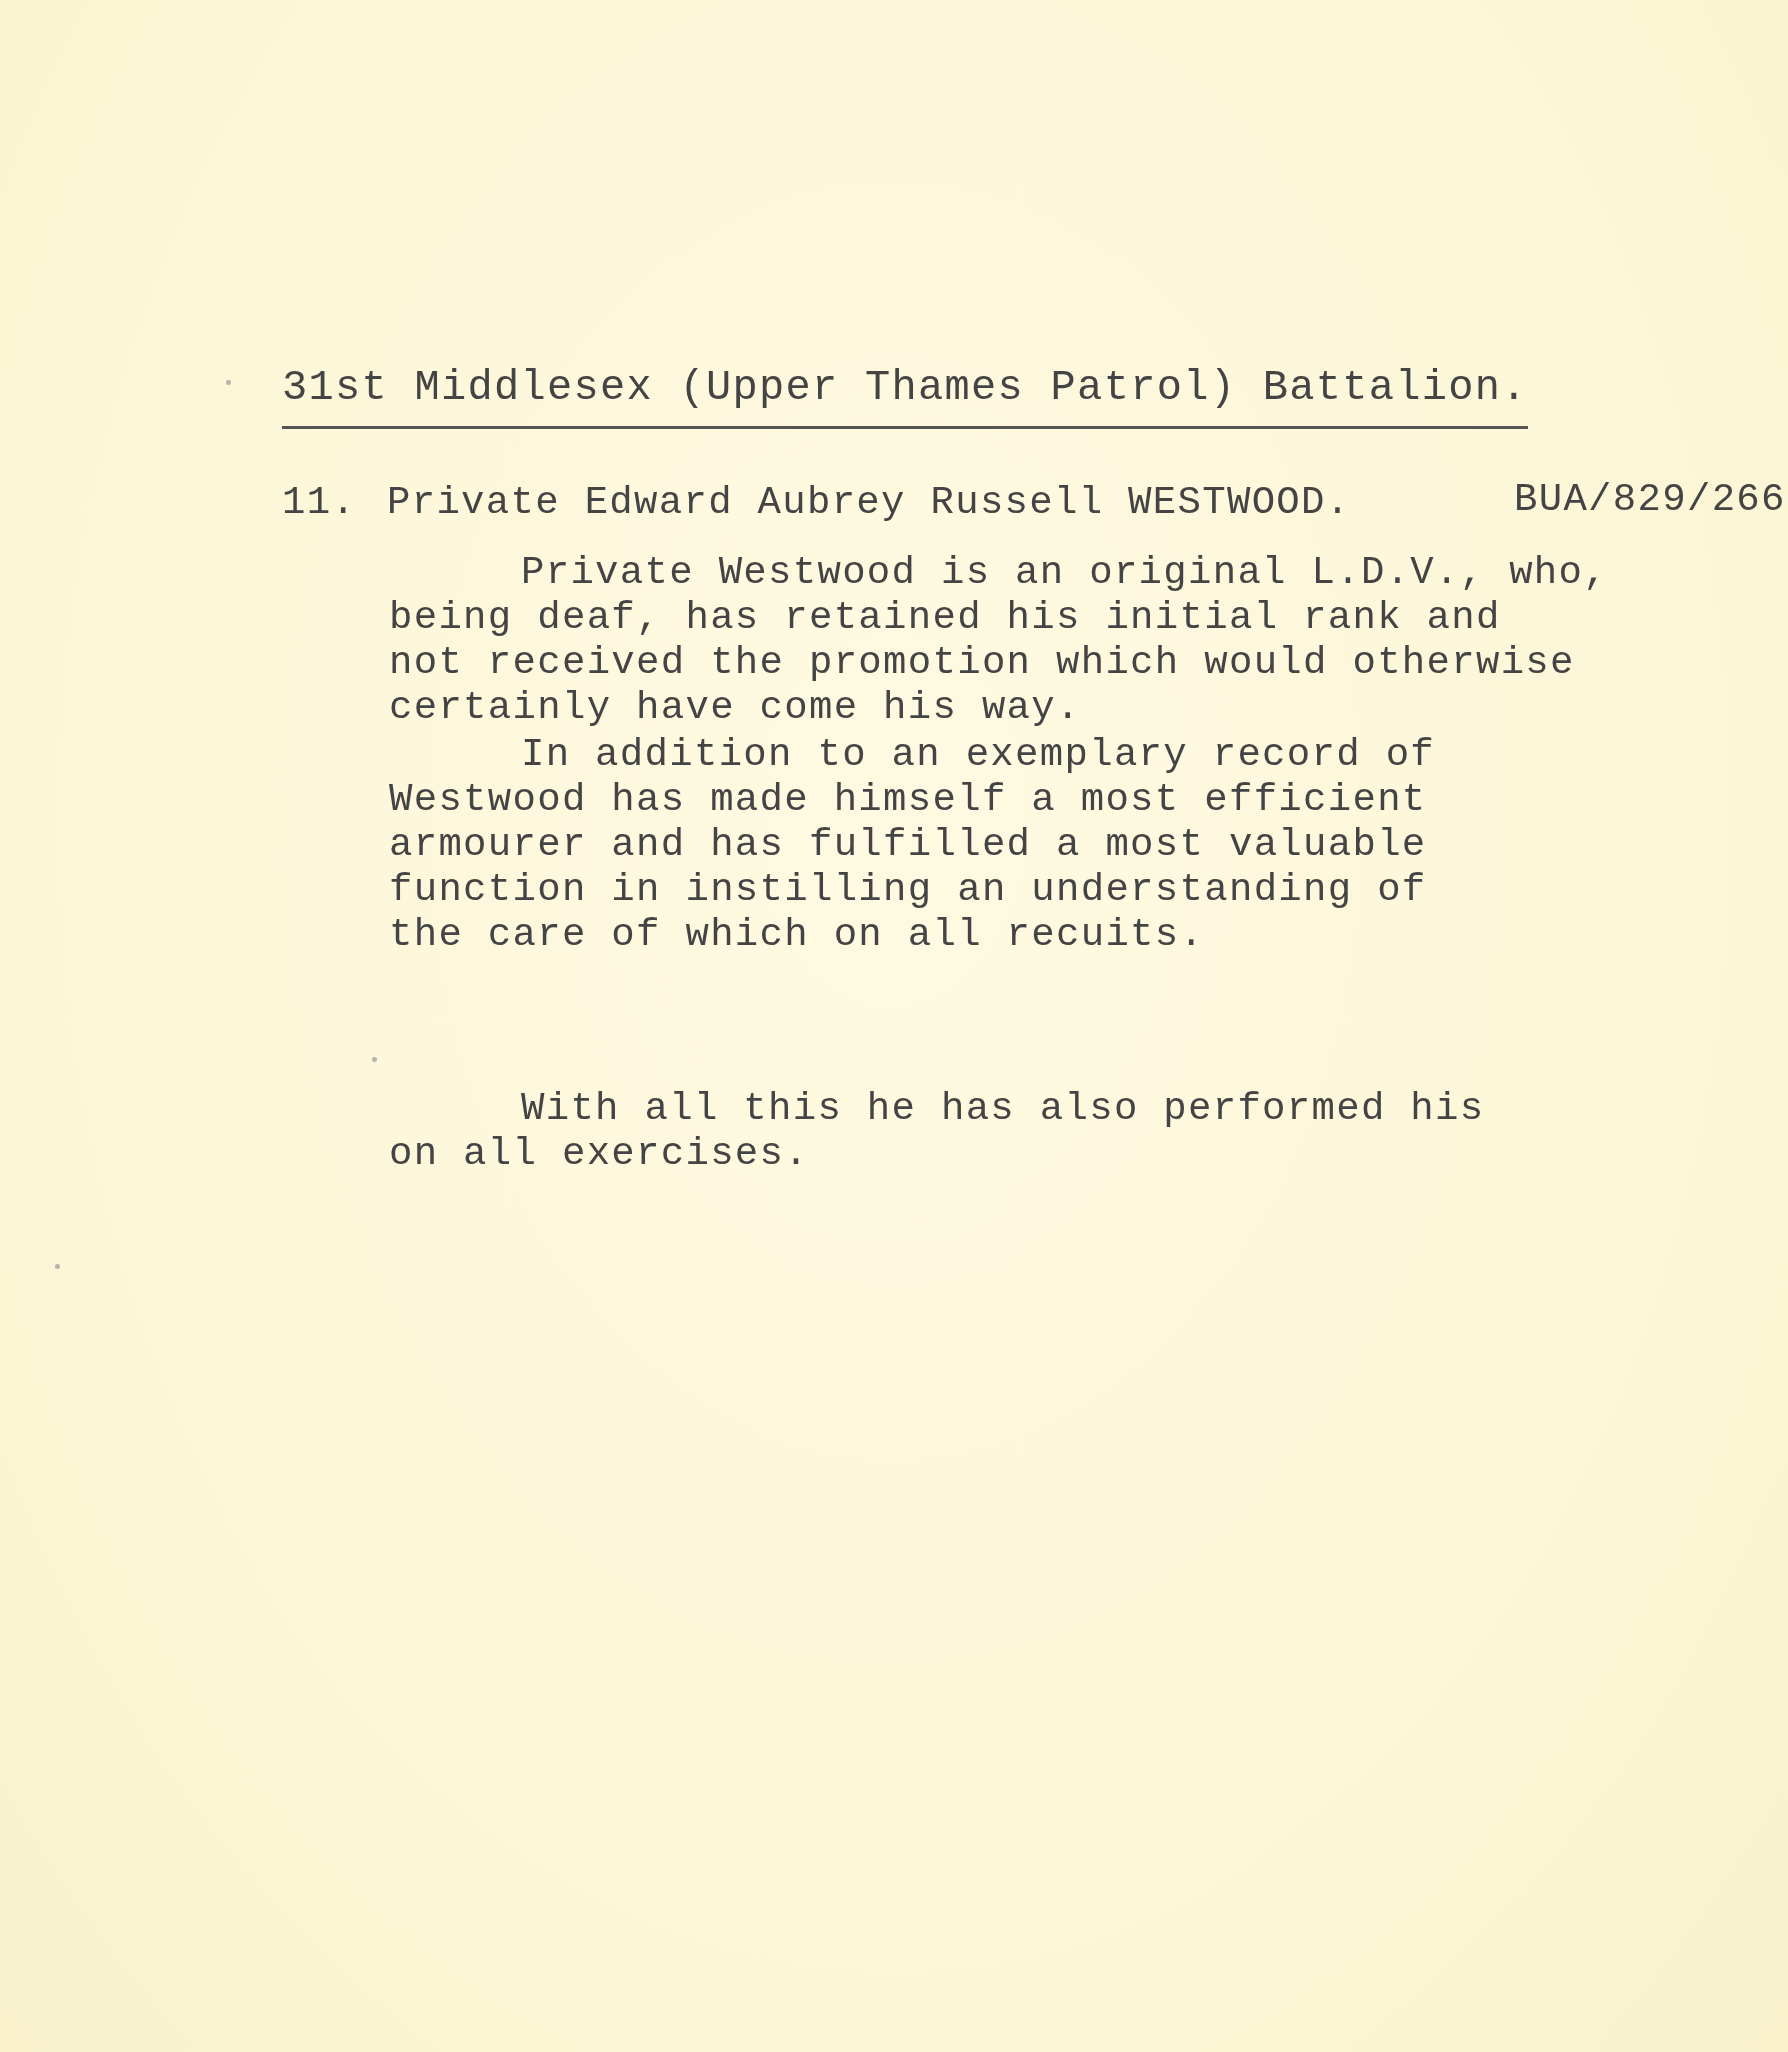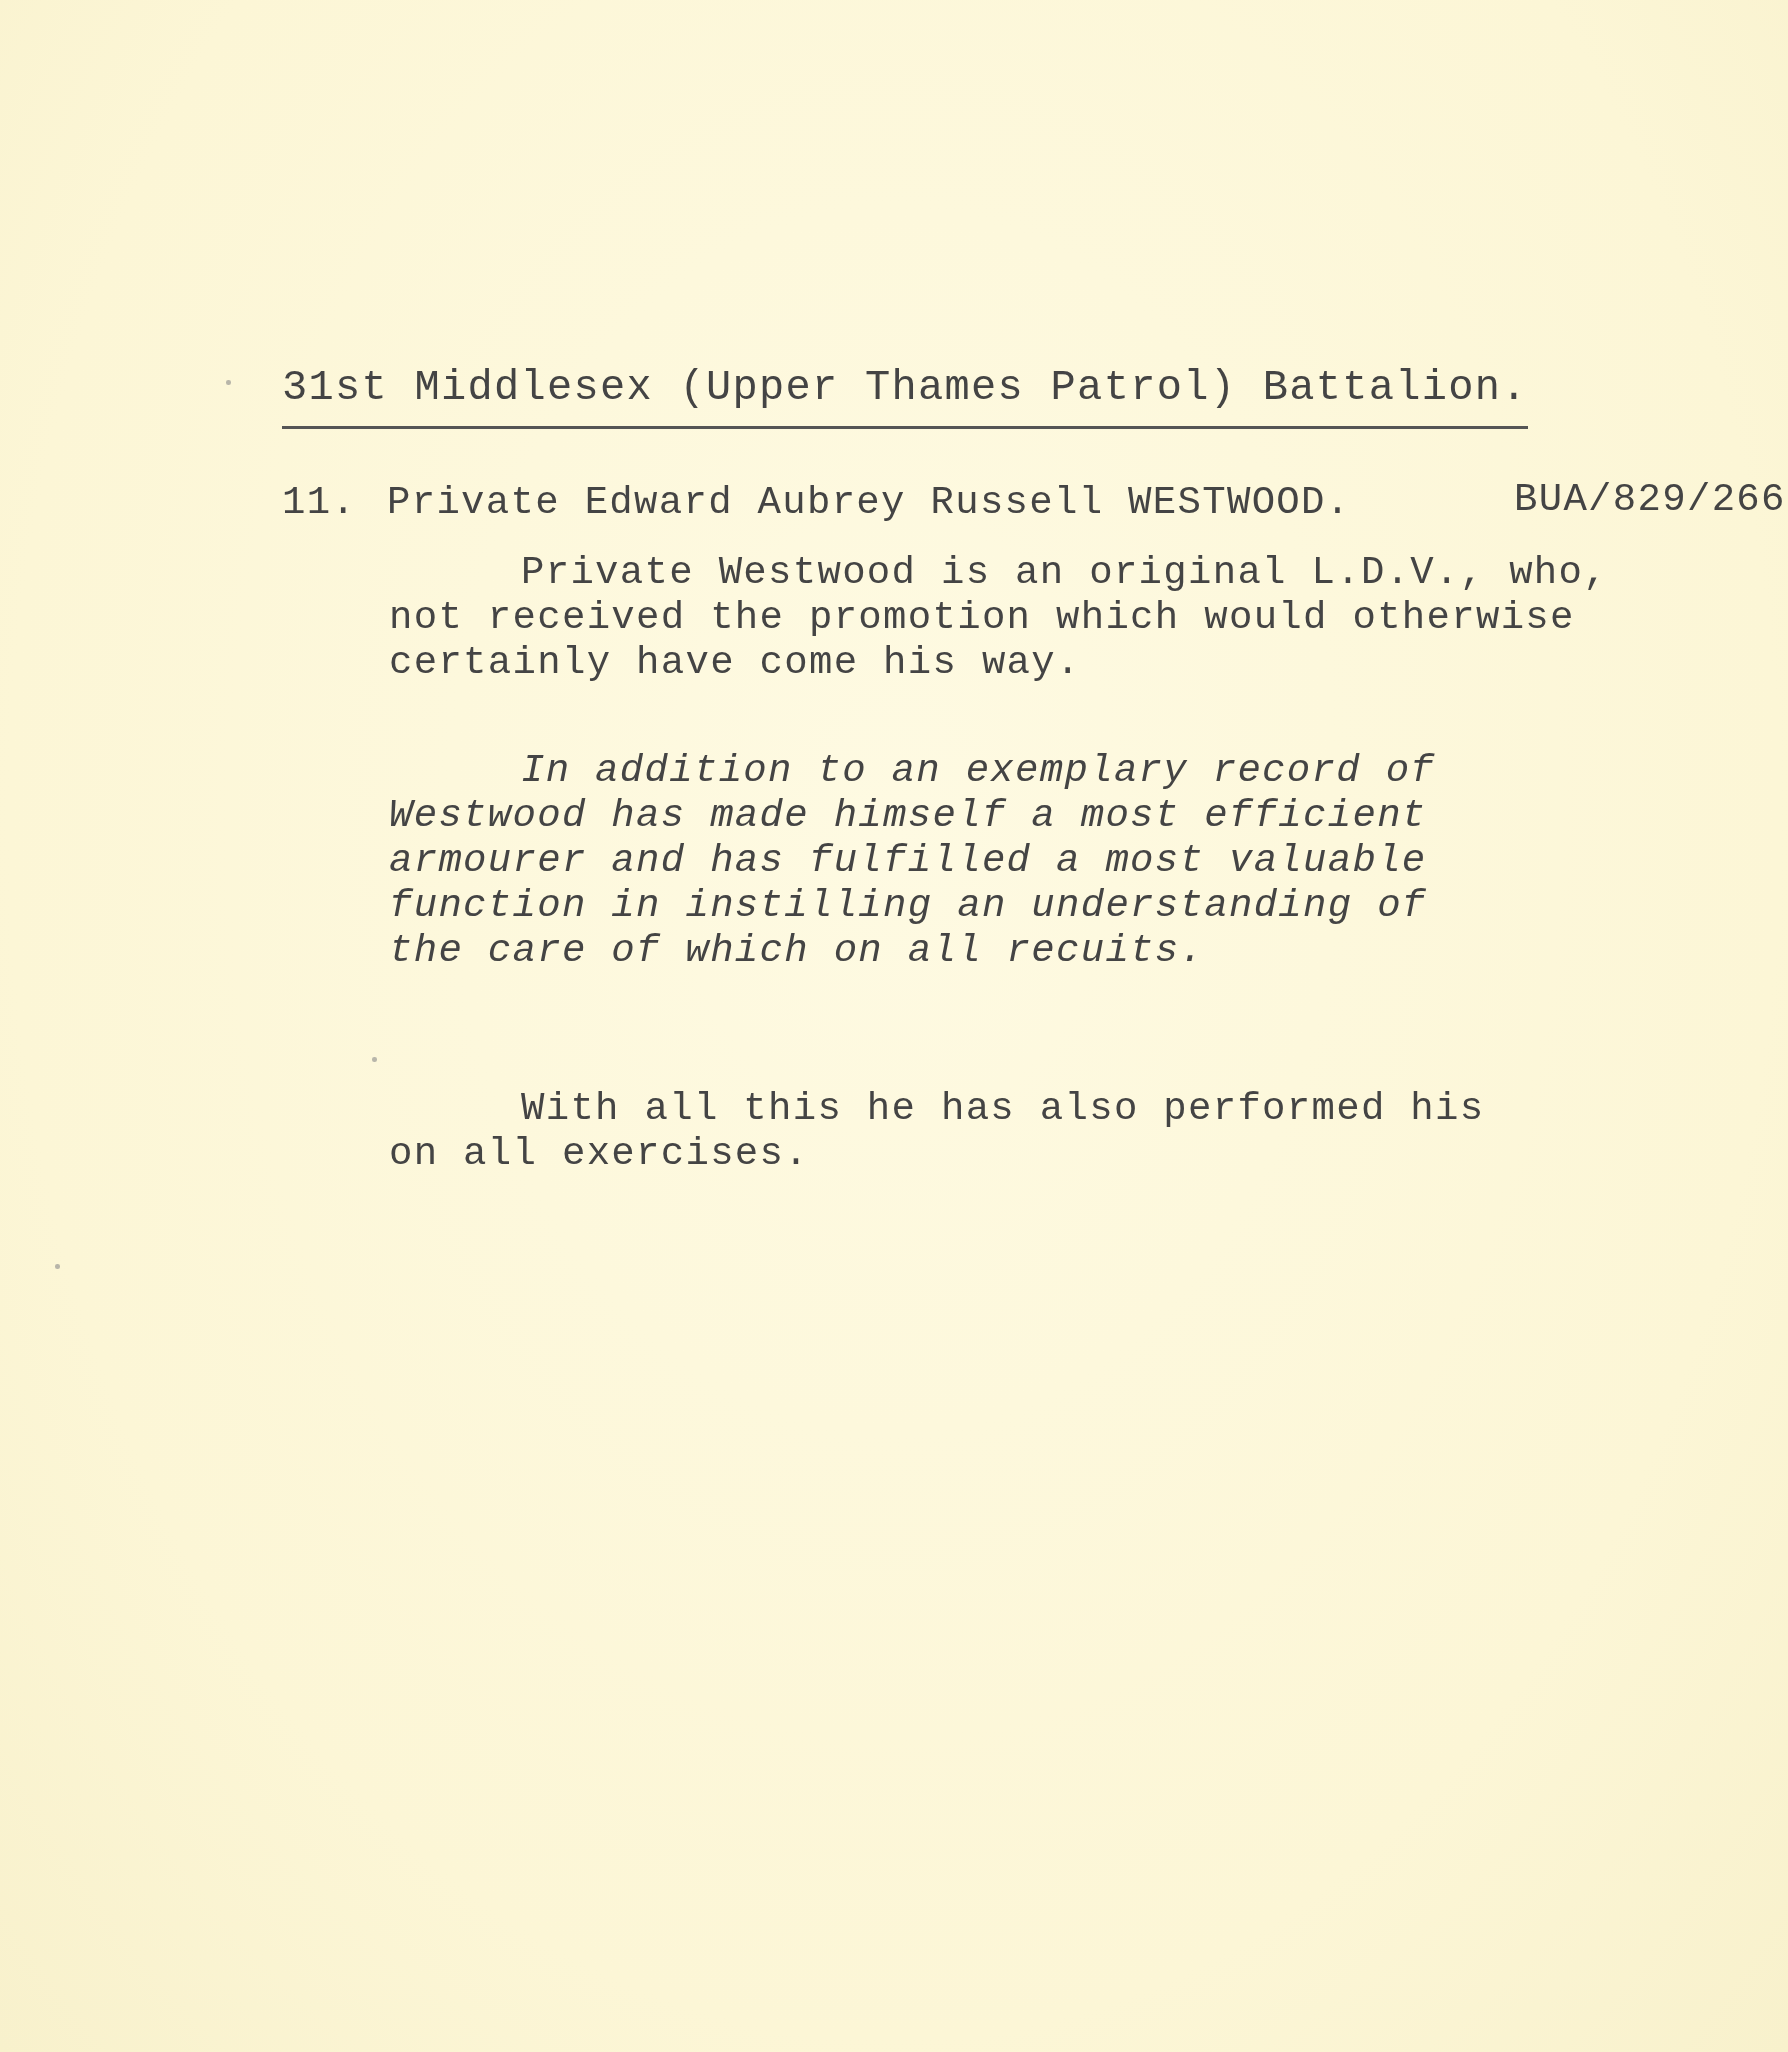--- a/index.html
+++ b/index.html
@@ -31,21 +31,21 @@
   .entry .num { display: inline-block; width: 105px; margin-top: 23px; }
   .entry .ref { position: absolute; left: 1232px; top: 0; margin-top: 20px; }
   .para {
     position: absolute; left: 389px; width: 1337px;
     font-size: 39px; letter-spacing: 1.3px; line-height: 45px;
     color: #444;
   }
   .para .line { display: block; white-space: nowrap; }
   .para .line.first { padding-left: 132px; }
   .p1 { top: 551px; }
-  .p2 { top: 749px; font-style: italic; }
+  .p2 { top: 733px; }
   .p3 { top: 1087px; }
   .speck { position: absolute; width: 4.5px; height: 4.5px; border-radius: 50%; background: #8a8a8a; opacity: 0.6; }
 </style>
 </head>
 <body>
 
 <div class="paper"></div>
 
 <div class="speck" style="left:226px;top:380px;"></div>
 <div class="speck" style="left:372px;top:1057px;"></div>
@@ -53,20 +53,21 @@
 
 <div class="heading">31st Middlesex (Upper Thames Patrol) Battalion.</div>
 
 <div class="entry">
   <span class="num">11.</span><span>Private Edward Aubrey Russell WESTWOOD.</span>
   <span class="ref">BUA/829/266</span>
 </div>
 
 <div class="para p1">
   <span class="line first">Private Westwood is an original L.D.V., who,</span>
+  <span class="line">being deaf, has retained his initial rank and</span>
   <span class="line">not received the promotion which would otherwise</span>
   <span class="line">certainly have come his way.</span>
 </div>
 
 <div class="para p2">
   <span class="line first">In addition to an exemplary record of</span>
   <span class="line">Westwood has made himself a most efficient</span>
   <span class="line">armourer and has fulfilled a most valuable</span>
   <span class="line">function in instilling an understanding of</span>
   <span class="line">the care of which on all recuits.</span>

